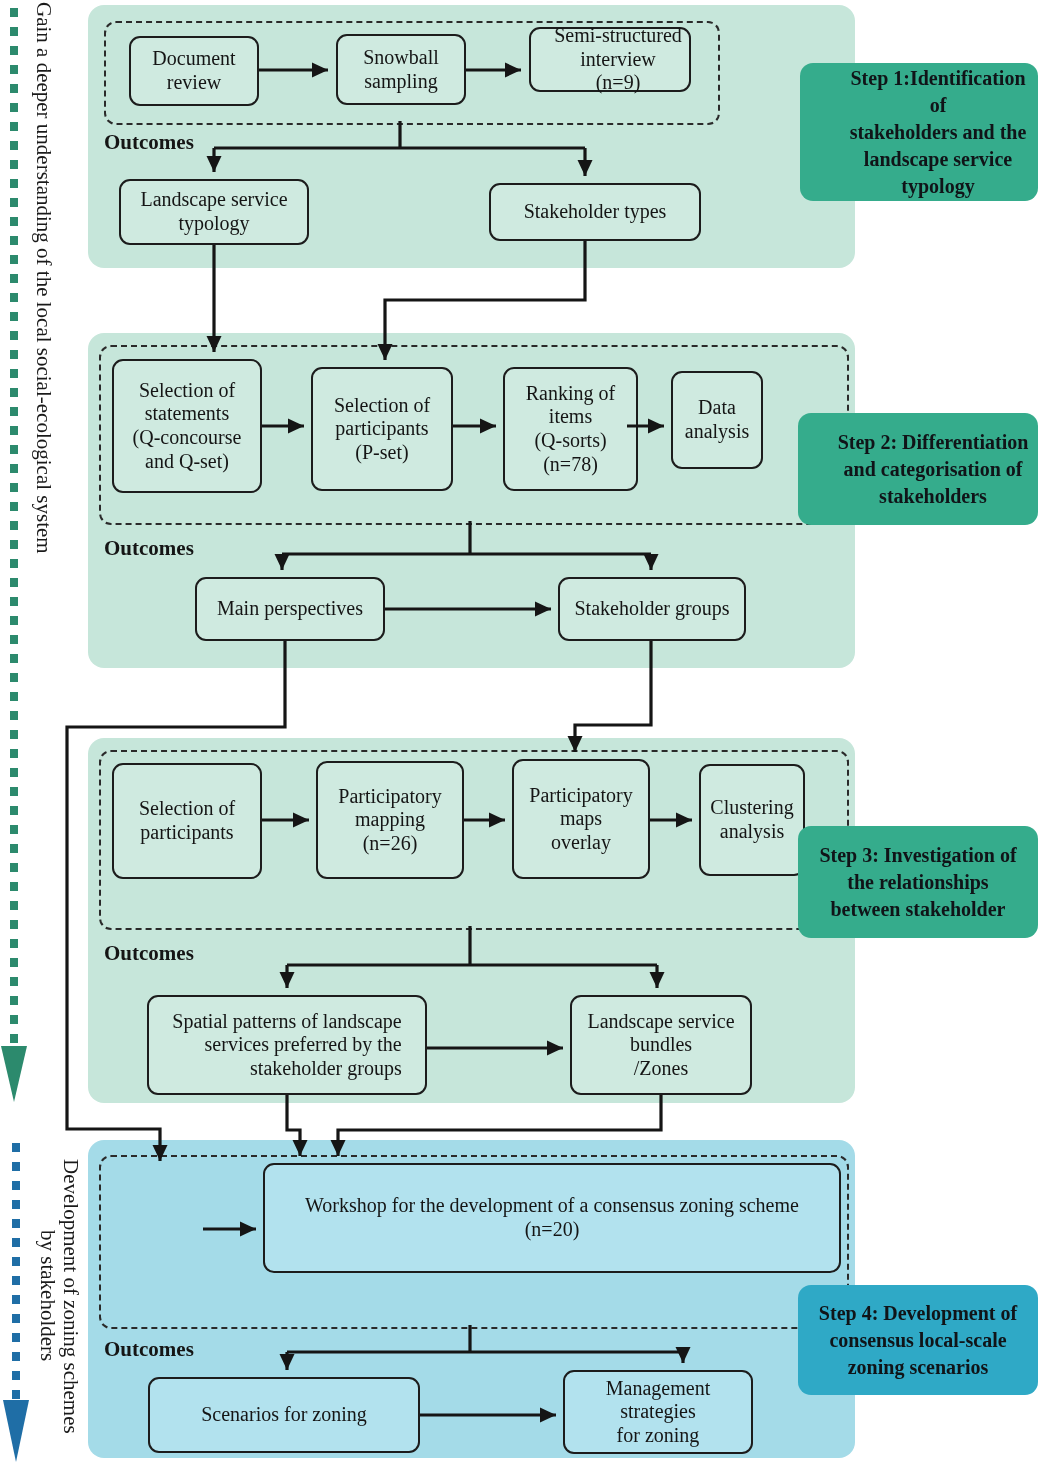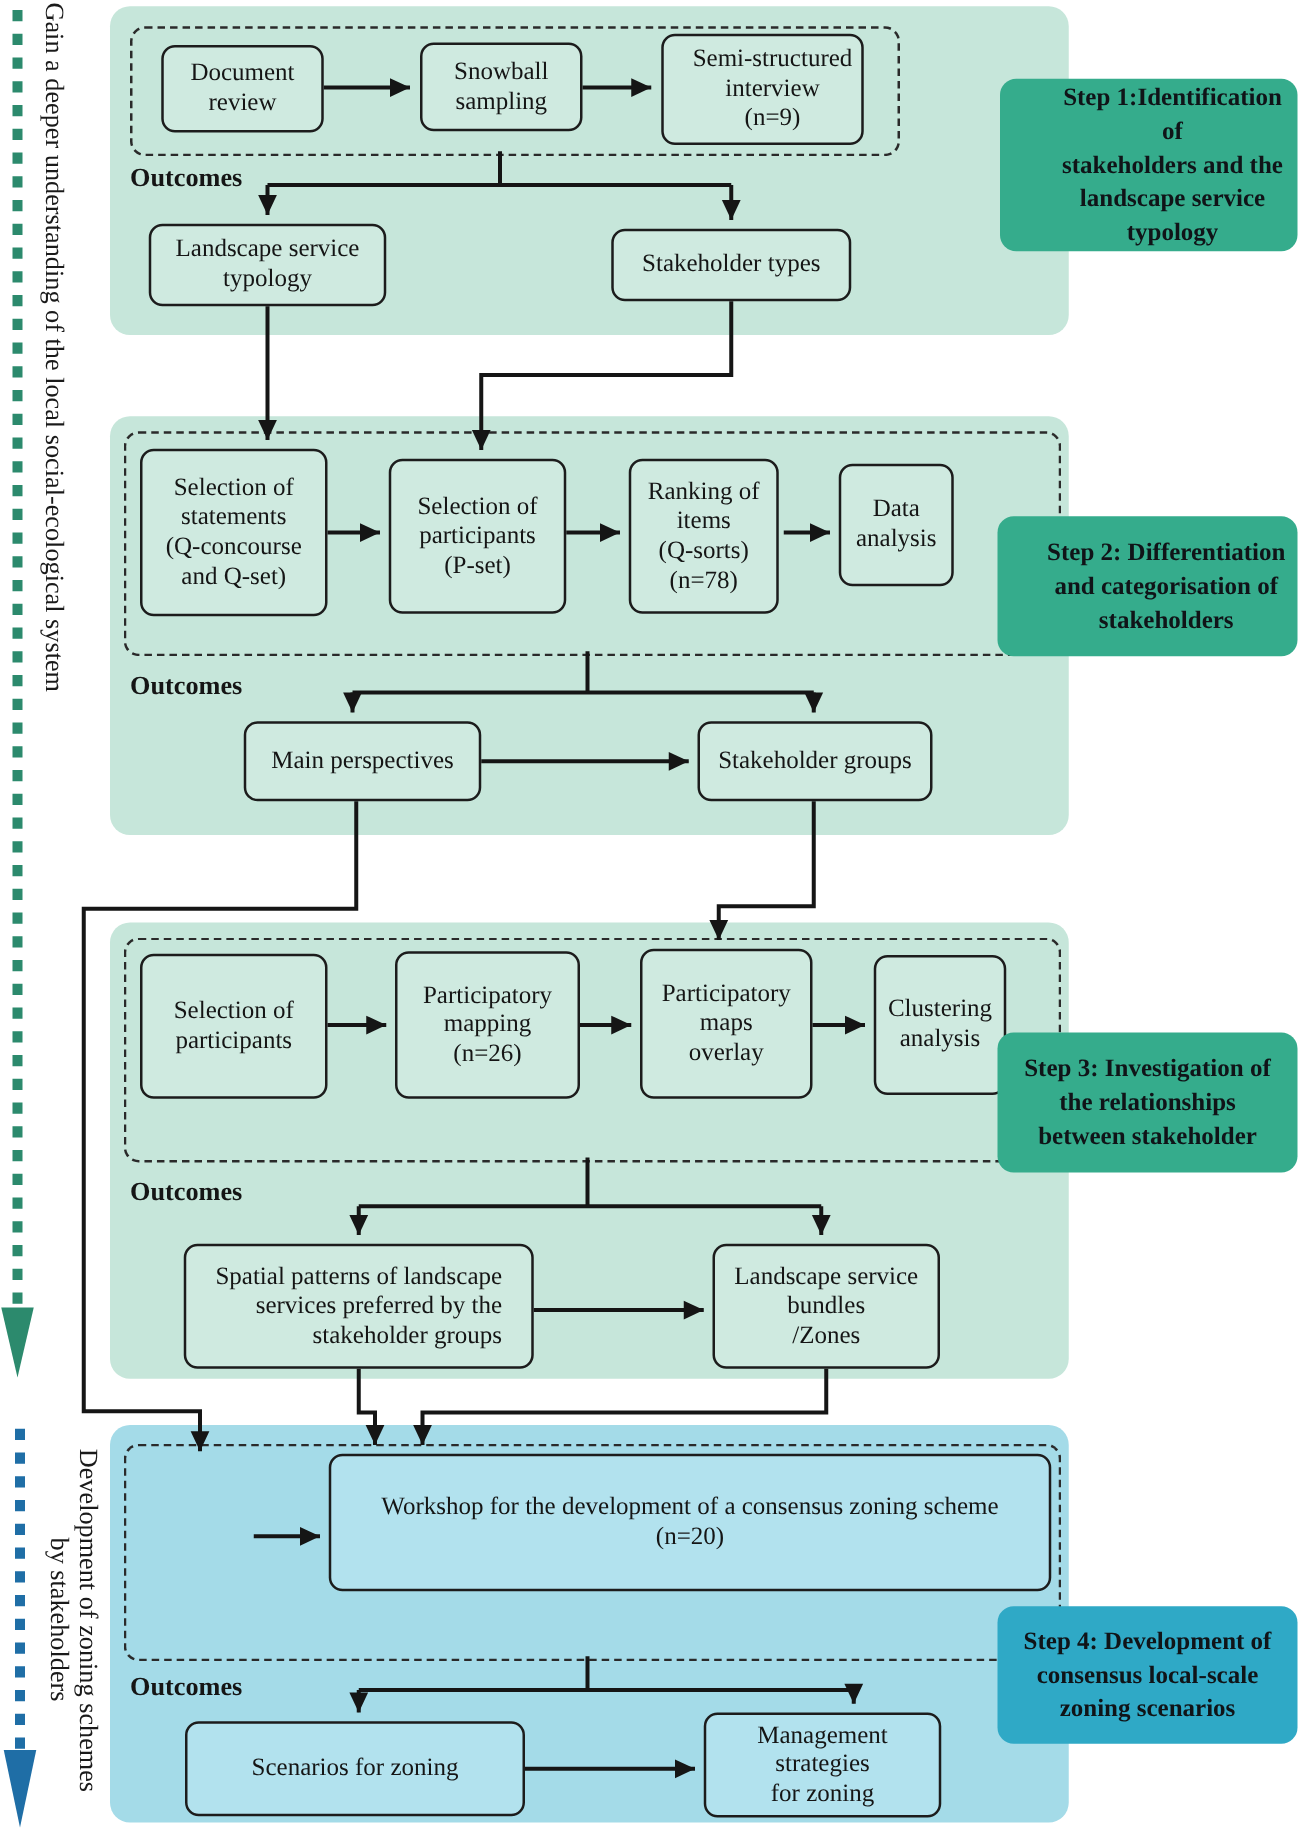--- a/index.html
+++ b/index.html
@@ -33,36 +33,36 @@
 
   <div class="dashedbox" style="left:104px;top:21px;width:612px;height:100px;"></div>
   <div class="dashedbox" style="left:99px;top:345px;width:746px;height:176px;"></div>
   <div class="dashedbox" style="left:99px;top:750px;width:746px;height:176px;"></div>
   <div class="dashedbox" style="left:99px;top:1155px;width:746px;height:170px;"></div>
 
   <div class="fbox" style="left:129px;top:36px;width:130px;height:70px;">Document
 review</div>
   <div class="fbox" style="left:336px;top:34px;width:130px;height:71px;">Snowball
 sampling</div>
-  <div class="fbox" style="left:529px;top:27px;width:162px;height:89px;padding-left:19px;">Semi-structured
+  <div class="fbox" style="left:529px;top:27px;width:162px;height:65px;padding-left:19px;">Semi-structured
 interview
 (n=9)</div>
   <div class="outcomes" style="left:104px;top:130px;">Outcomes</div>
   <div class="fbox" style="left:119px;top:179px;width:190px;height:66px;">Landscape service
 typology</div>
-  <div class="fbox" style="left:489px;top:183px;width:192px;height:58px;">Stakeholder types</div>
+  <div class="fbox" style="left:489px;top:183px;width:212px;height:58px;">Stakeholder types</div>
 
   <div class="fbox" style="left:112px;top:359px;width:150px;height:134px;">Selection of
 statements
 (Q-concourse
 and Q-set)</div>
   <div class="fbox" style="left:311px;top:367px;width:142px;height:124px;">Selection of
 participants
 (P-set)</div>
-  <div class="fbox" style="left:503px;top:367px;width:120px;height:124px;">Ranking of
+  <div class="fbox" style="left:503px;top:367px;width:135px;height:124px;">Ranking of
 items
 (Q-sorts)
 (n=78)</div>
   <div class="fbox" style="left:671px;top:371px;width:92px;height:98px;">Data
 analysis</div>
   <div class="outcomes" style="left:104px;top:536px;">Outcomes</div>
   <div class="fbox" style="left:195px;top:577px;width:190px;height:64px;">Main perspectives</div>
   <div class="fbox" style="left:558px;top:577px;width:188px;height:64px;">Stakeholder groups</div>
 
   <div class="fbox" style="left:112px;top:763px;width:150px;height:116px;">Selection of

